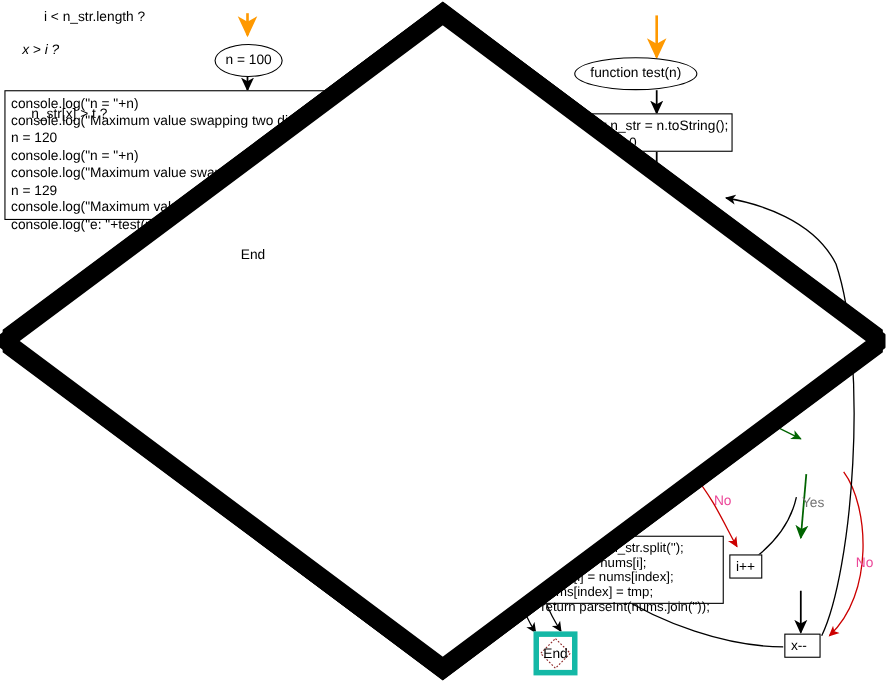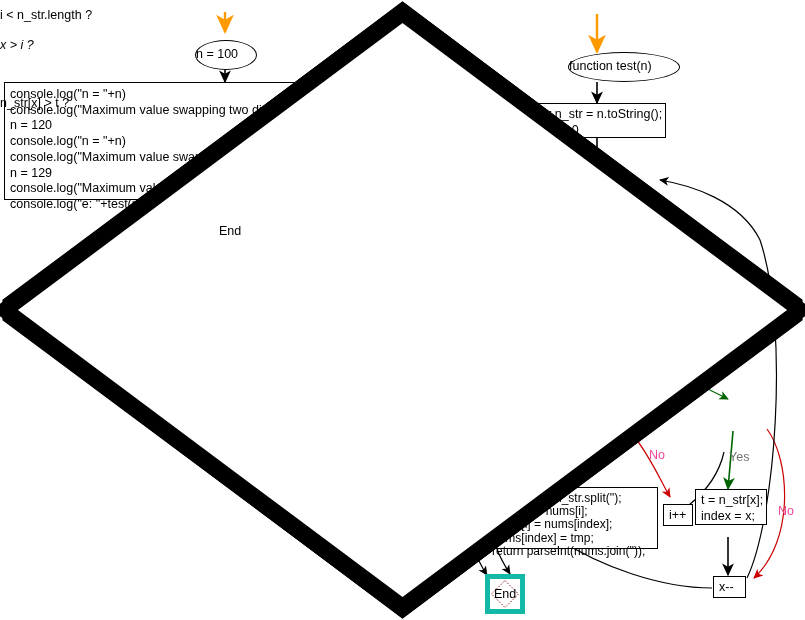--- a/index.html
+++ b/index.html
@@ -39,24 +39,26 @@
   .proc {
     border: 1px solid #000000;
     padding: 3px 5px 4px 5px;
   }
   .oval {
     border: 1px solid #000000;
     border-radius: 50%;
     text-align: center;
     display: flex;
     align-items: center;
+    justify-content: center;
   }
   .decision {
     display: flex;
     align-items: center;
+    justify-content: center;
     text-align: center;
   }
   .decision .dlabel {
     position: relative;
     z-index: 2;
     font-size: 12.5px;
   }
   .decision .dshape {
     position: absolute;
     left: 0; top: 0;
@@ -181,21 +183,21 @@
 console.log("Maximum value swapping two digits in the said integer: "+test(n));
 console.log("e: "+test(n));</span></div>
 
   <div class="endnode" style="left:210px; top:211px; width:30px; height:30px;">
     <svg class="diamond" viewBox="0 0 30 30">
       <polygon points="15,1.5 28.5,15 15,28.5 1.5,15" fill="none" stroke="#8b2222" stroke-width="1" stroke-dasharray="1.6,1.6"></polygon>
     </svg>
     <span class="etext">End</span>
   </div>
 
-  <div class="node oval" style="left:568px; top:52px; width:112px; height:30px;">
+  <div class="node oval" style="left:522px; top:52px; width:112px; height:30px;">
     <span>function test(n)</span>
   </div>
 
   <div class="node proc" style="left:528px; top:103px; width:138px; height:35px;"><span>var n_str = n.toString();
 var i = 0</span></div>
 
   <div class="decision" style="left:511px; top:163px; width:172px; height:30px;">
     <svg class="dshape" viewBox="0 0 172 30" preserveAspectRatio="none">
       <polygon points="86,0.6 171.4,15 86,29.4 0.6,15" fill="#ffffff" stroke="#000000" stroke-width="1"></polygon>
     </svg>
@@ -224,22 +226,20 @@
   </div>
 
   <div class="codebox" style="left:486px; top:487px; width:172px; height:62px; line-height:13.2px; font-size:12px;"><span>var nums = n_str.split('');
 var tmp = nums[i];
 nums[i] = nums[index];
 nums[index] = tmp;
 return parseInt(nums.join(''));</span></div>
 
   <div class="node proc" style="left:663px; top:504px; width:30px; height:22px;"><span>i++</span></div>
 
-  <div class="node proc" style="left:695px; top:489px; width:72px; height:36px;"><span>t = n_str[x];
-index = x;</span></div>
 
   <div class="node proc" style="left:713px; top:576px; width:33px; height:22px;"><span>x--</span></div>
 
   <div class="endnode" style="left:485px; top:574px; width:30px; height:30px;">
     <svg class="diamond" viewBox="0 0 30 30">
       <polygon points="15,1.5 28.5,15 15,28.5 1.5,15" fill="none" stroke="#8b2222" stroke-width="1" stroke-dasharray="1.6,1.6"></polygon>
     </svg>
     <span class="etext">End</span>
   </div>
 

